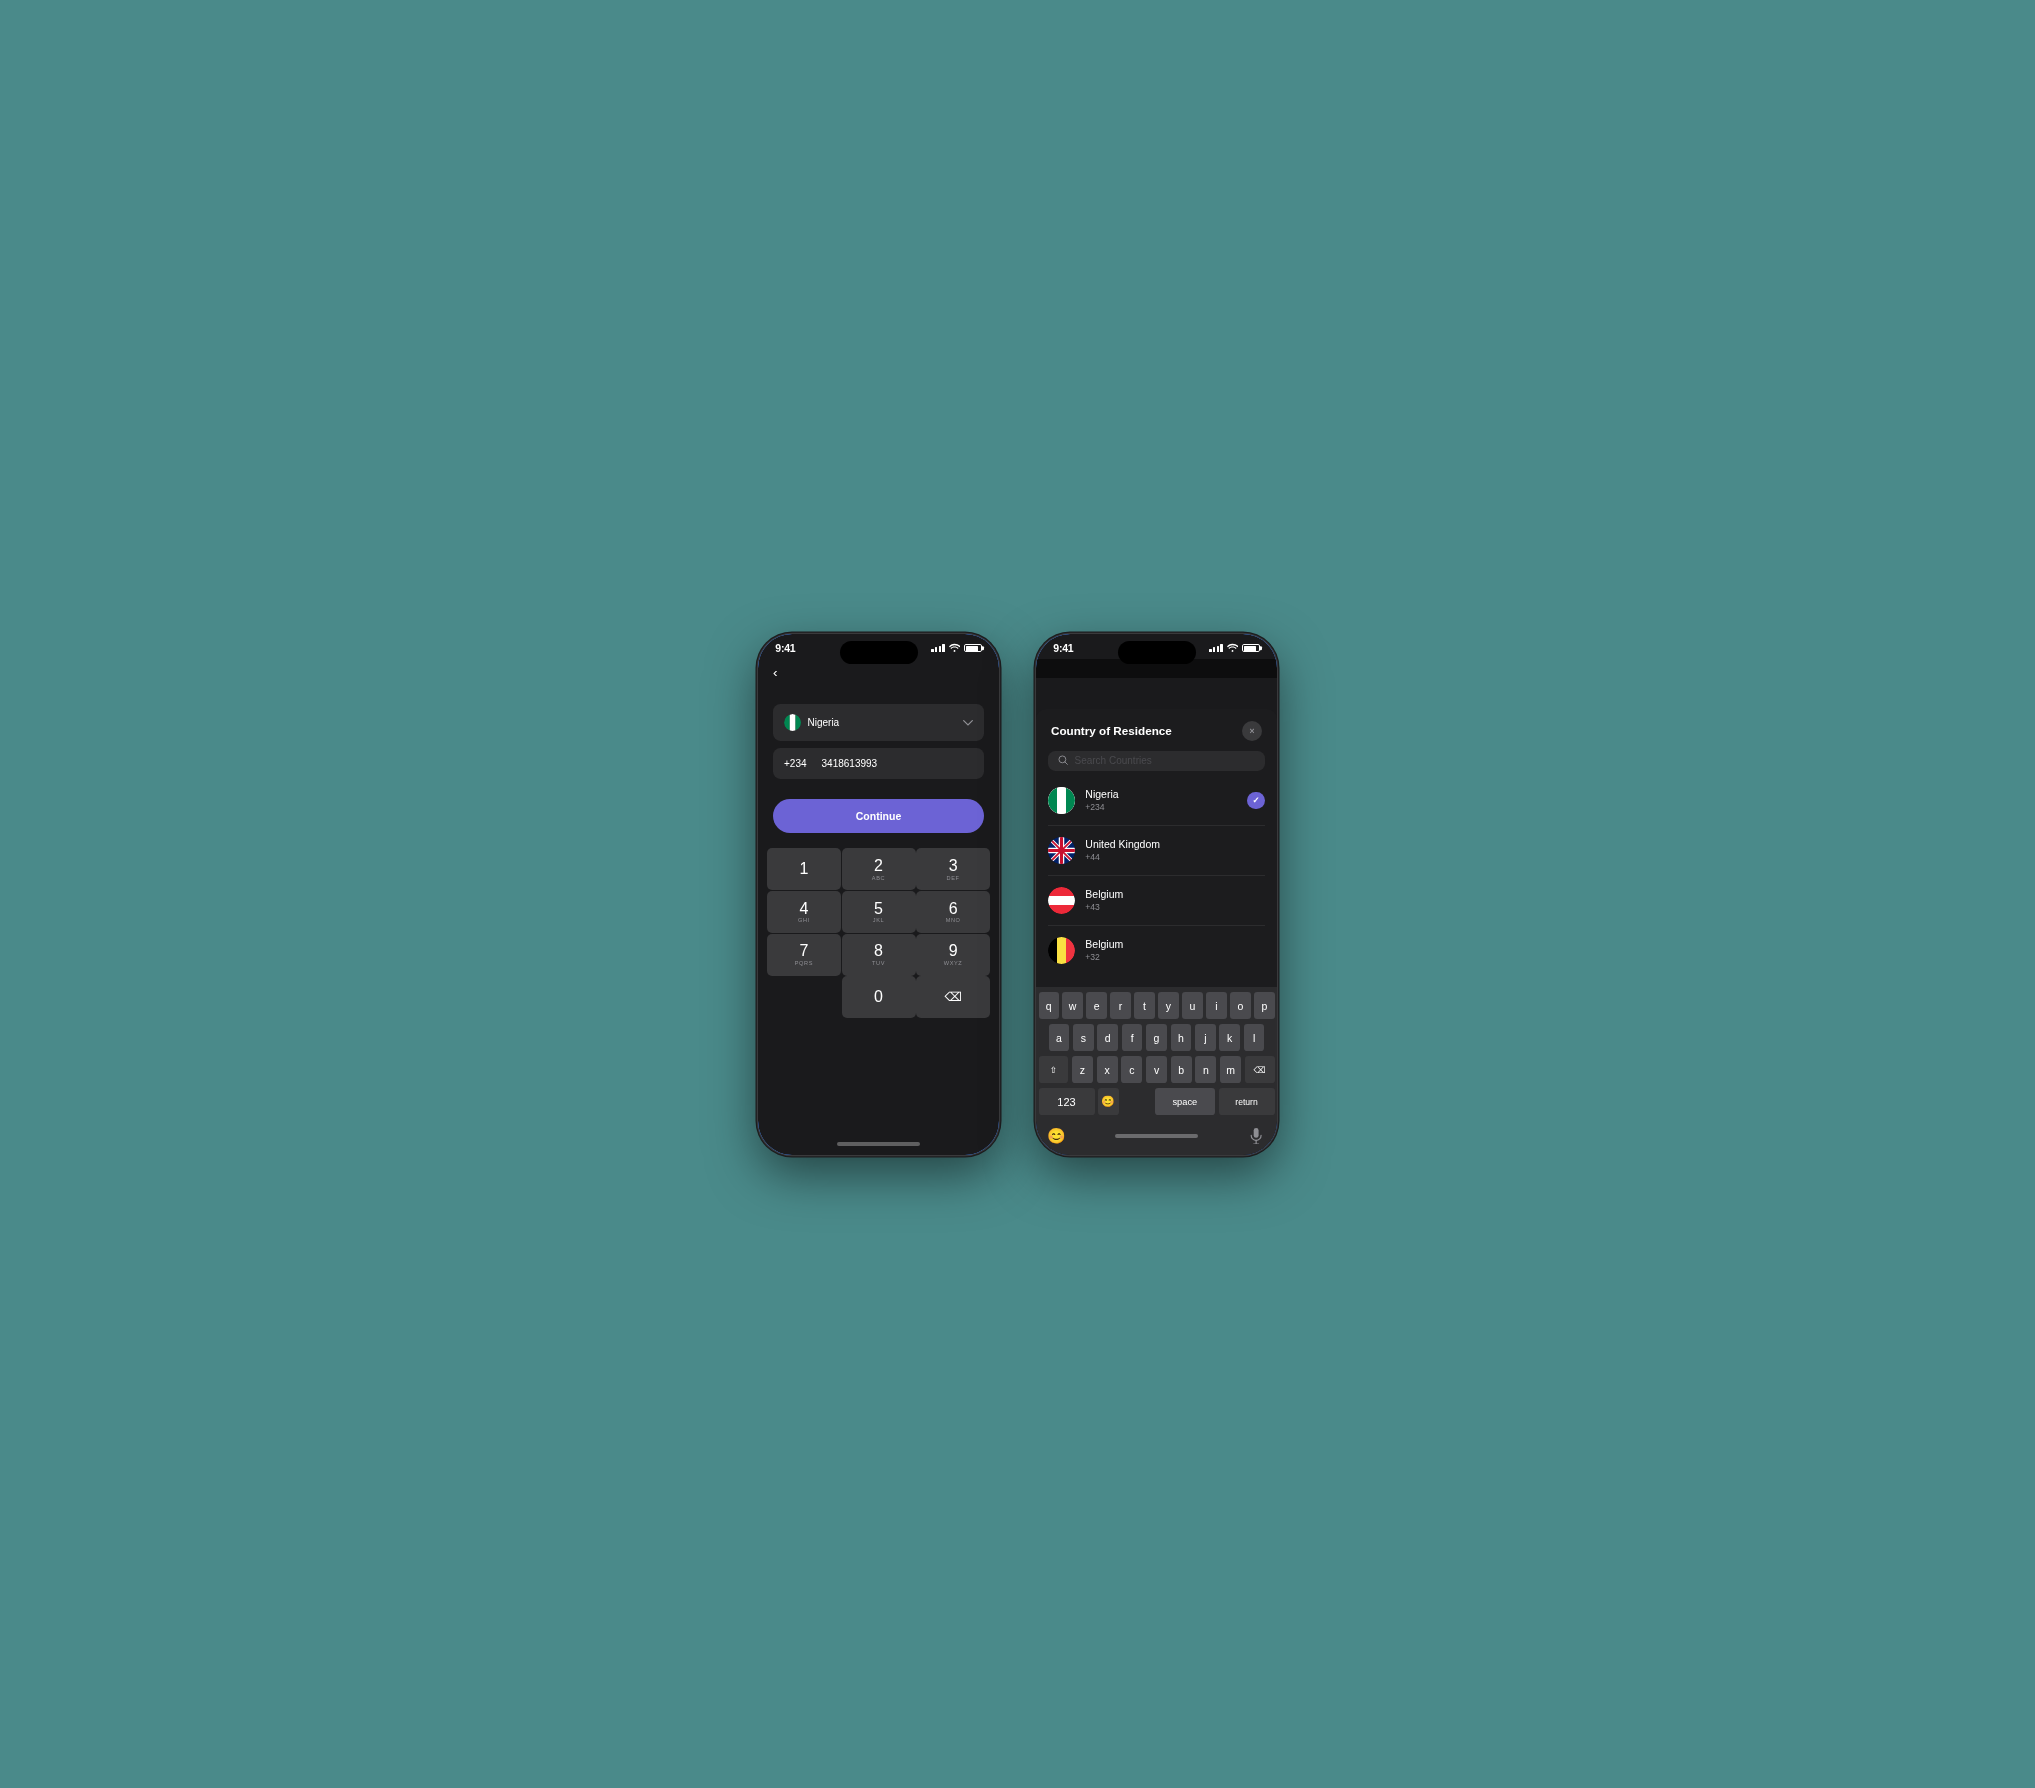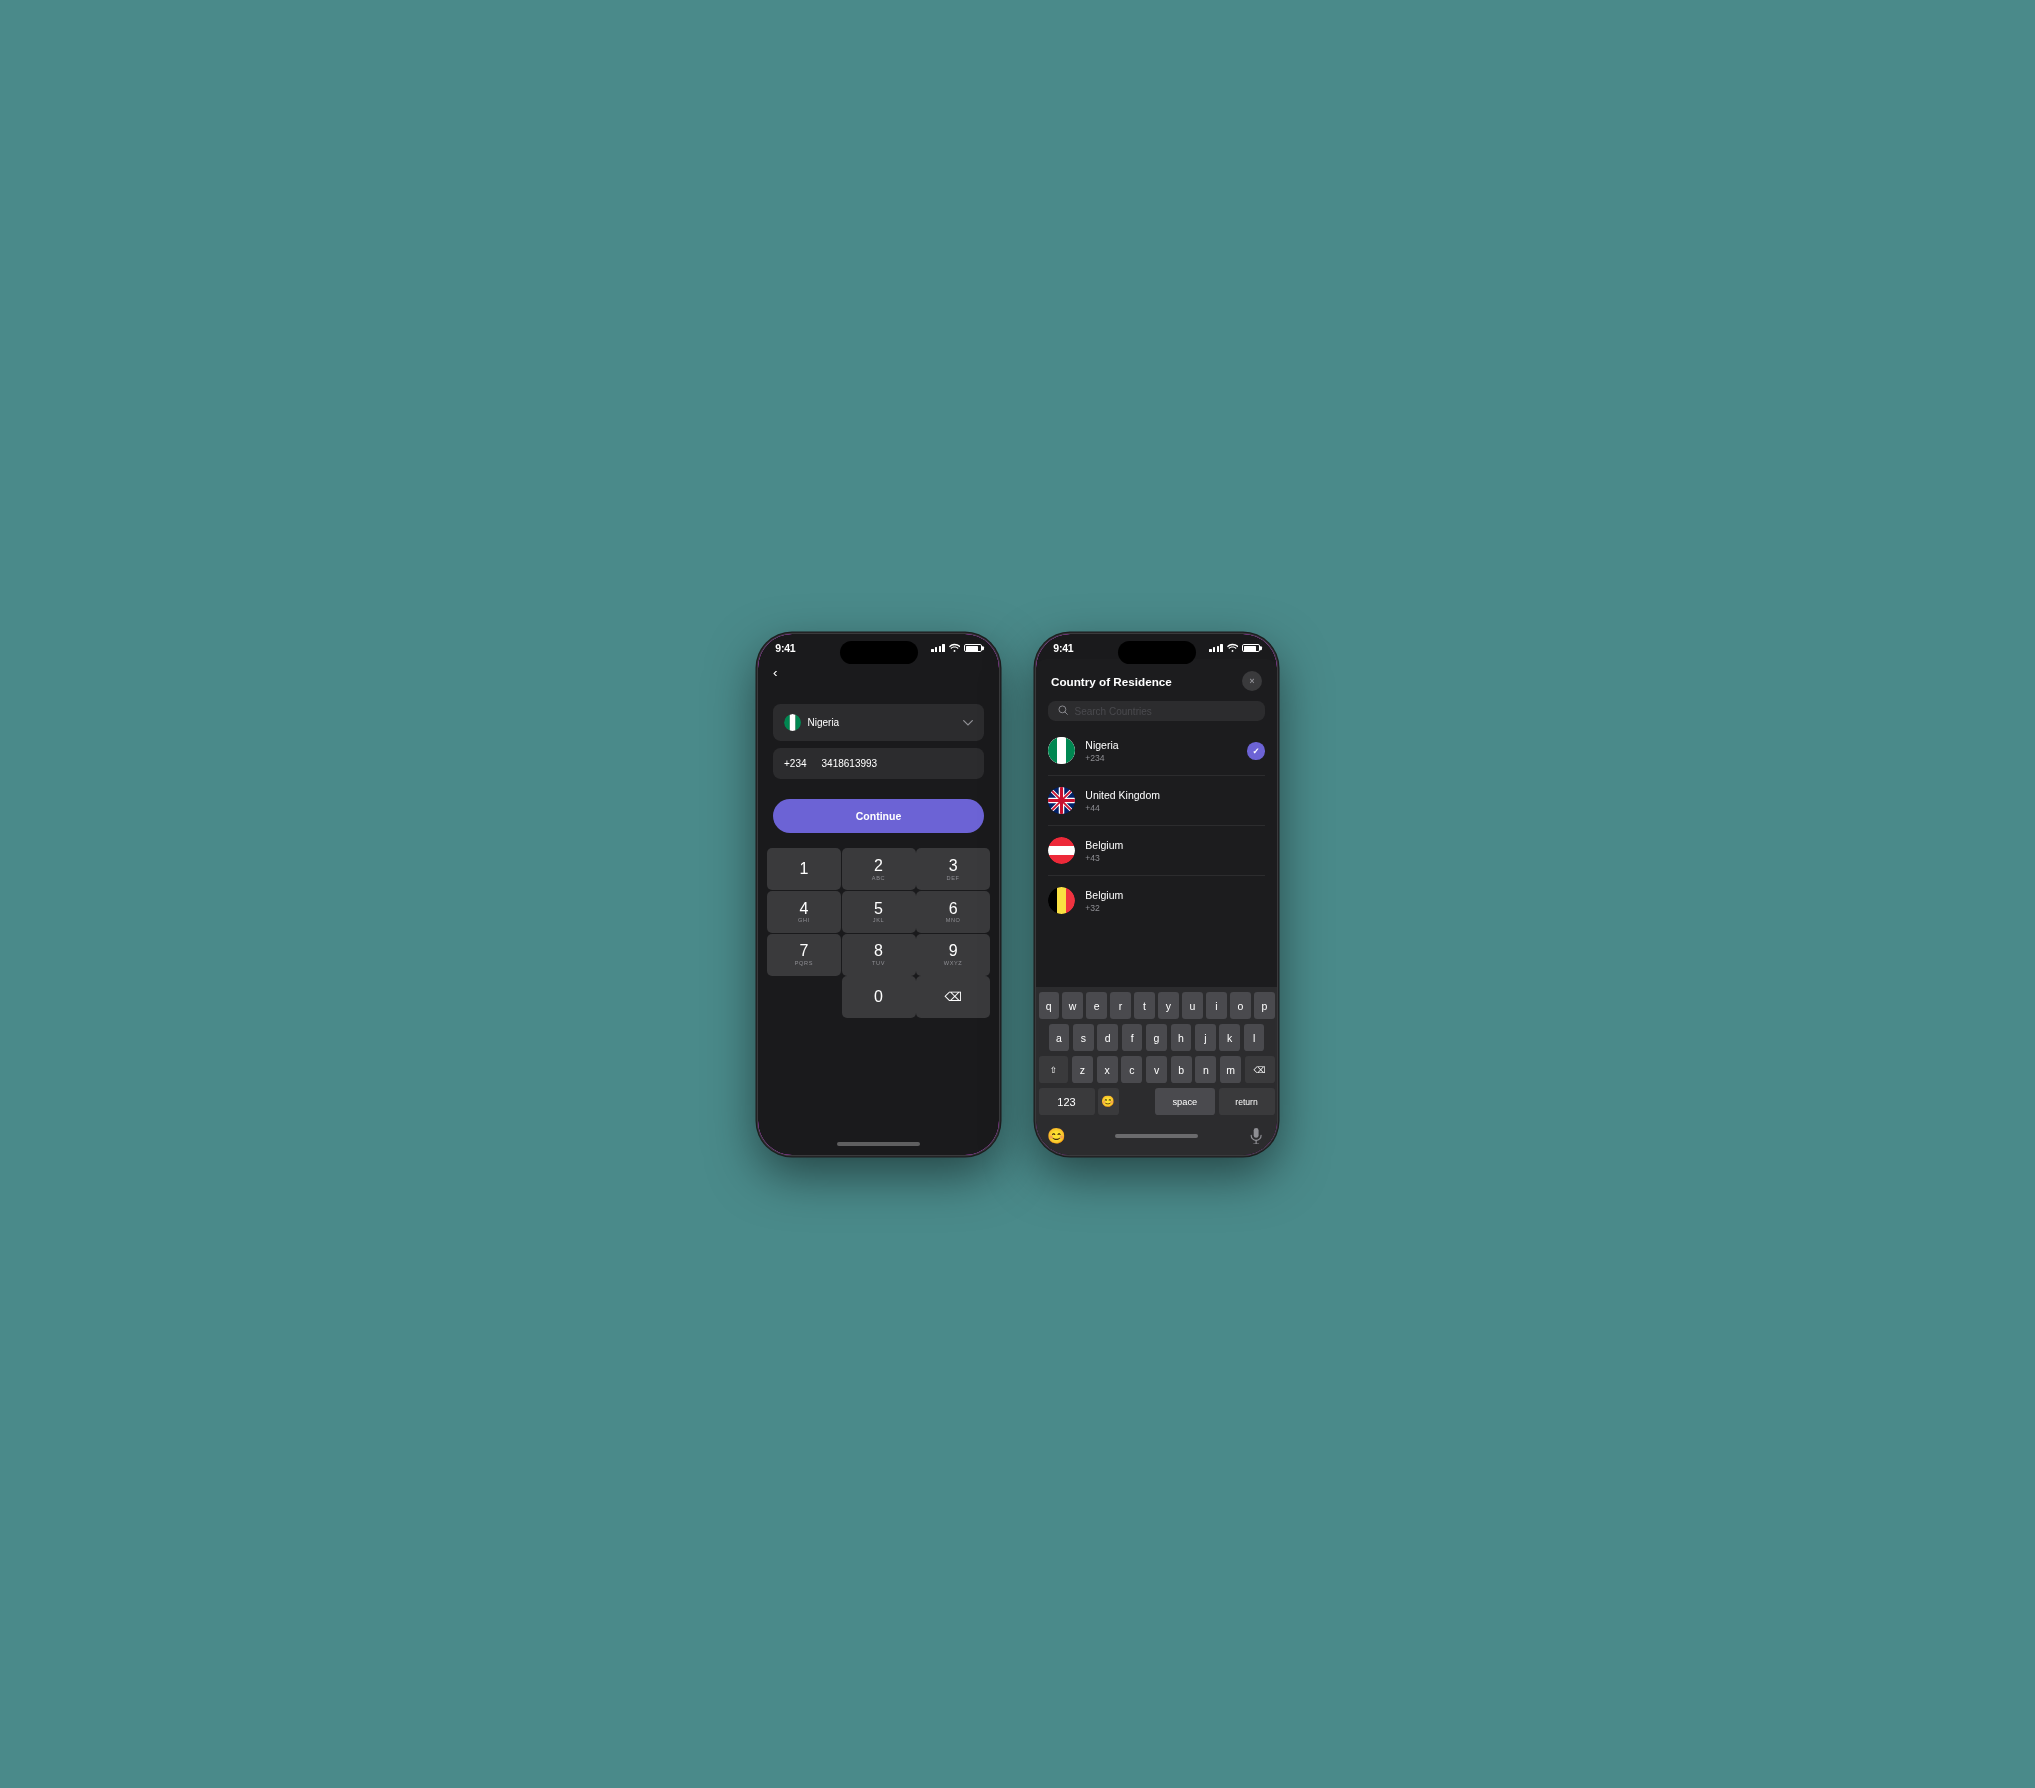--- a/index.html
+++ b/index.html
@@ -16,21 +16,21 @@
     .phones-container {
       display: flex;
       gap: 37px;
       align-items: center;
     }
 
     
     .phone {
       width: 241px;
       height: 521px;
-      background: #d946ef;
+      background: #3b82f6;
       border-radius: 34px;
       position: relative;
       box-shadow: 0 0 0 1.2px #3a3a3c, 0 0 0 2.5px #1c1c1e, 0 18.5px 49px rgba(0,0,0,0.5);
       overflow: hidden;
     }
 
     
     .phone::before {
       content: '';
       position: absolute;
@@ -336,21 +336,23 @@
       height: 3.1px;
       background: white;
       border-radius: 1.9px;
       opacity: 0.3;
     }
 
     
     .modal-container {
       flex: 1;
       display: flex;
+      flex-direction: column;
       overflow: hidden;
+      gap: 31px;
     }
 
     
     .modal-backdrop {
       background: rgba(0,0,0,0.5);
       height: 18.5px;
       flex-shrink: 0;
     }
 
     .country-modal {

